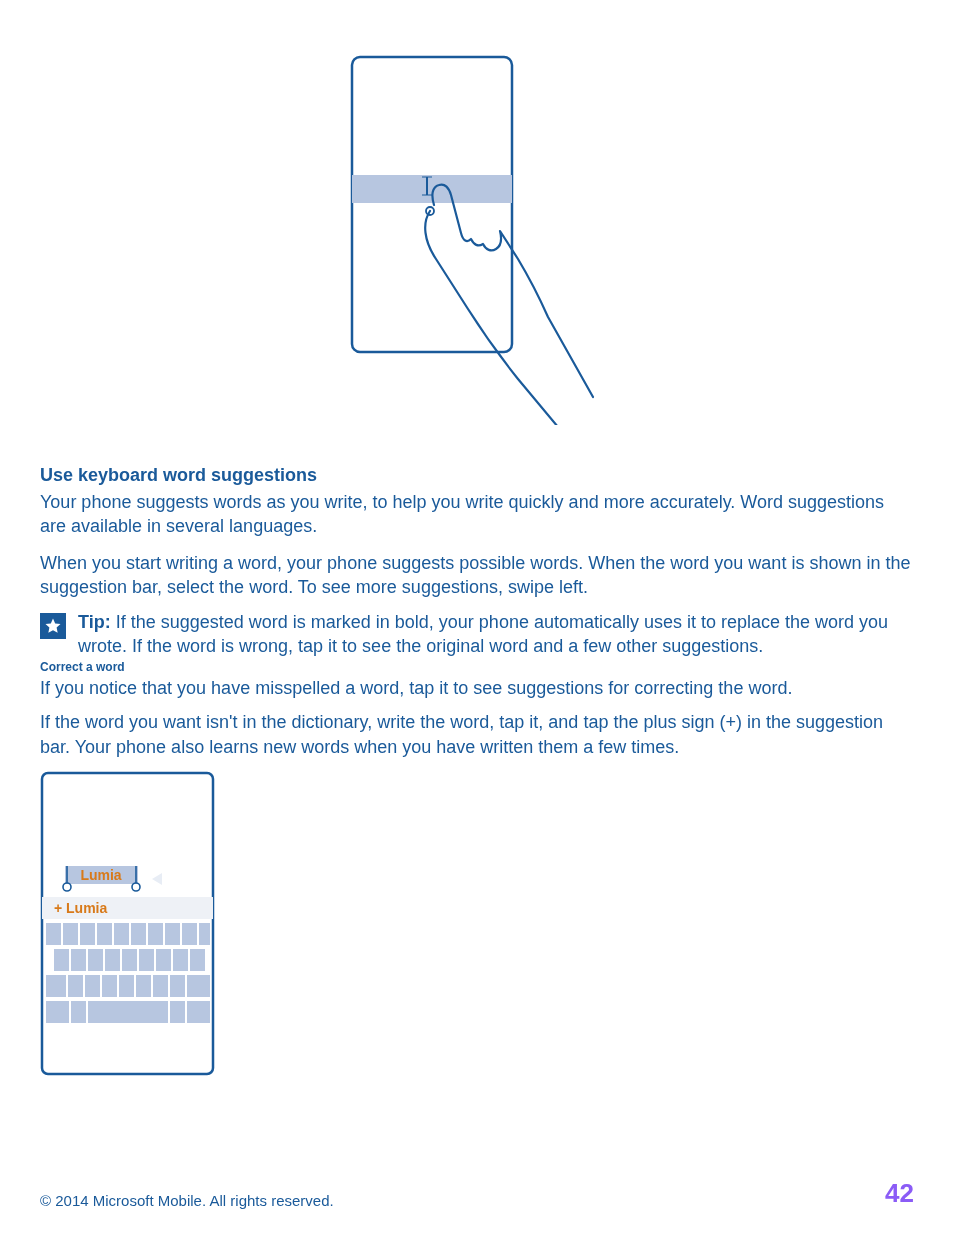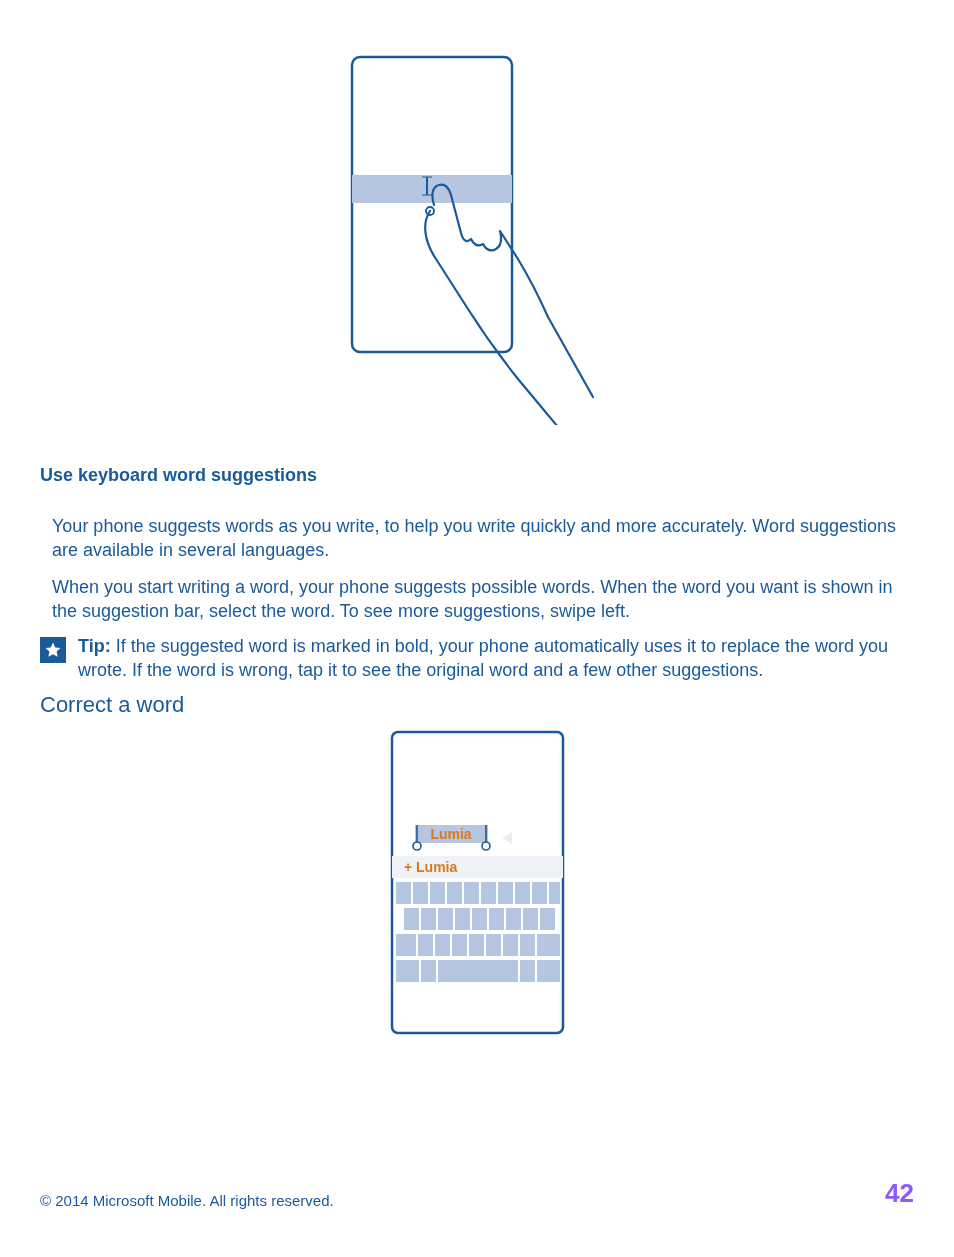--- a/index.html
+++ b/index.html
@@ -18,63 +18,62 @@
       margin-bottom: 40px;
     }
     .phone-illustration-1 {
       width: 330px;
       height: 370px;
     }
     .heading {
       font-weight: bold;
       font-size: 18px;
       color: #1a5a9a;
-      margin-bottom: 28px;
+      margin-bottom: 4px;
     }
     .paragraph {
       font-size: 18px;
       color: #1a5a9a;
       line-height: 1.35;
       margin-bottom: 12px;
-      margin-left: 12px;
     }
     .tip-row {
       display: flex;
       align-items: flex-start;
       gap: 12px;
-      margin-bottom: 10px;
+      margin-bottom: 2px;
     }
     .tip-icon {
       flex-shrink: 0;
       width: 26px;
       height: 26px;
       background: #1a5a9a;
       display: flex;
       align-items: center;
       justify-content: center;
       color: #ffffff;
       margin-top: 2px;
     }
     .tip-icon svg { width: 18px; height: 18px; }
     .tip-text {
       font-size: 18px;
       color: #1a5a9a;
       line-height: 1.3;
     }
     .tip-label { font-weight: bold; }
     .subheading {
-      font-weight: normal;
-      font-size: 22px;
+      font-weight: bold;
+      font-size: 12px;
       color: #1a5a9a;
       margin-bottom: 2px;
     }
     .section-block { margin-bottom: 10px; }
     .illustration-2-container {
       display: flex;
-      justify-content: center;
+      justify-content: flex-start;
       margin-top: 12px;
     }
     .phone-illustration-2 { width: 175px; height: 305px; }
     .footer {
       position: absolute;
       bottom: 48px;
       left: 40px;
       right: 40px;
       display: flex;
       justify-content: space-between;
@@ -122,23 +121,25 @@
         <path d="M12 2 L14.9 8.6 L22 9.3 L16.8 14.1 L18.2 21 L12 17.6 L5.8 21 L7.2 14.1 L2 9.3 L9.1 8.6 Z"></path>
       </svg>
   </div>
   <div class="tip-text">
     <span class="tip-label">Tip:</span><span> If the suggested word is marked in bold, your phone automatically uses it to replace the word you wrote. If the word is wrong, tap it to see the original word and a few other suggestions.</span>
   </div>
 </div>
 
 <div class="section-block">
   <div class="subheading">Correct a word</div>
+  <div class="paragraph" style="margin-bottom:0">If you notice that you have misspelled a word, tap it to see suggestions for correcting the word.</div>
 </div>
 
 <div class="section-block">
+  <div class="paragraph" style="margin-bottom:0">If the word you want isn't in the dictionary, write the word, tap it, and tap the plus sign (+) in the suggestion bar. Your phone also learns new words when you have written them a few times.</div>
 </div>
 
 <div class="illustration-2-container">
   <svg class="phone-illustration-2" viewBox="0 0 175 305">
 
     <rect x="2" y="2" width="171" height="301" rx="6" fill="none" stroke="#1a5a9a" stroke-width="2.5"></rect>
 
     <rect x="25" y="95" width="73" height="18" fill="#b7c6e0"></rect>
 
     <circle cx="27" cy="116" r="4" fill="none" stroke="#1a5a9a" stroke-width="1.6"></circle>

